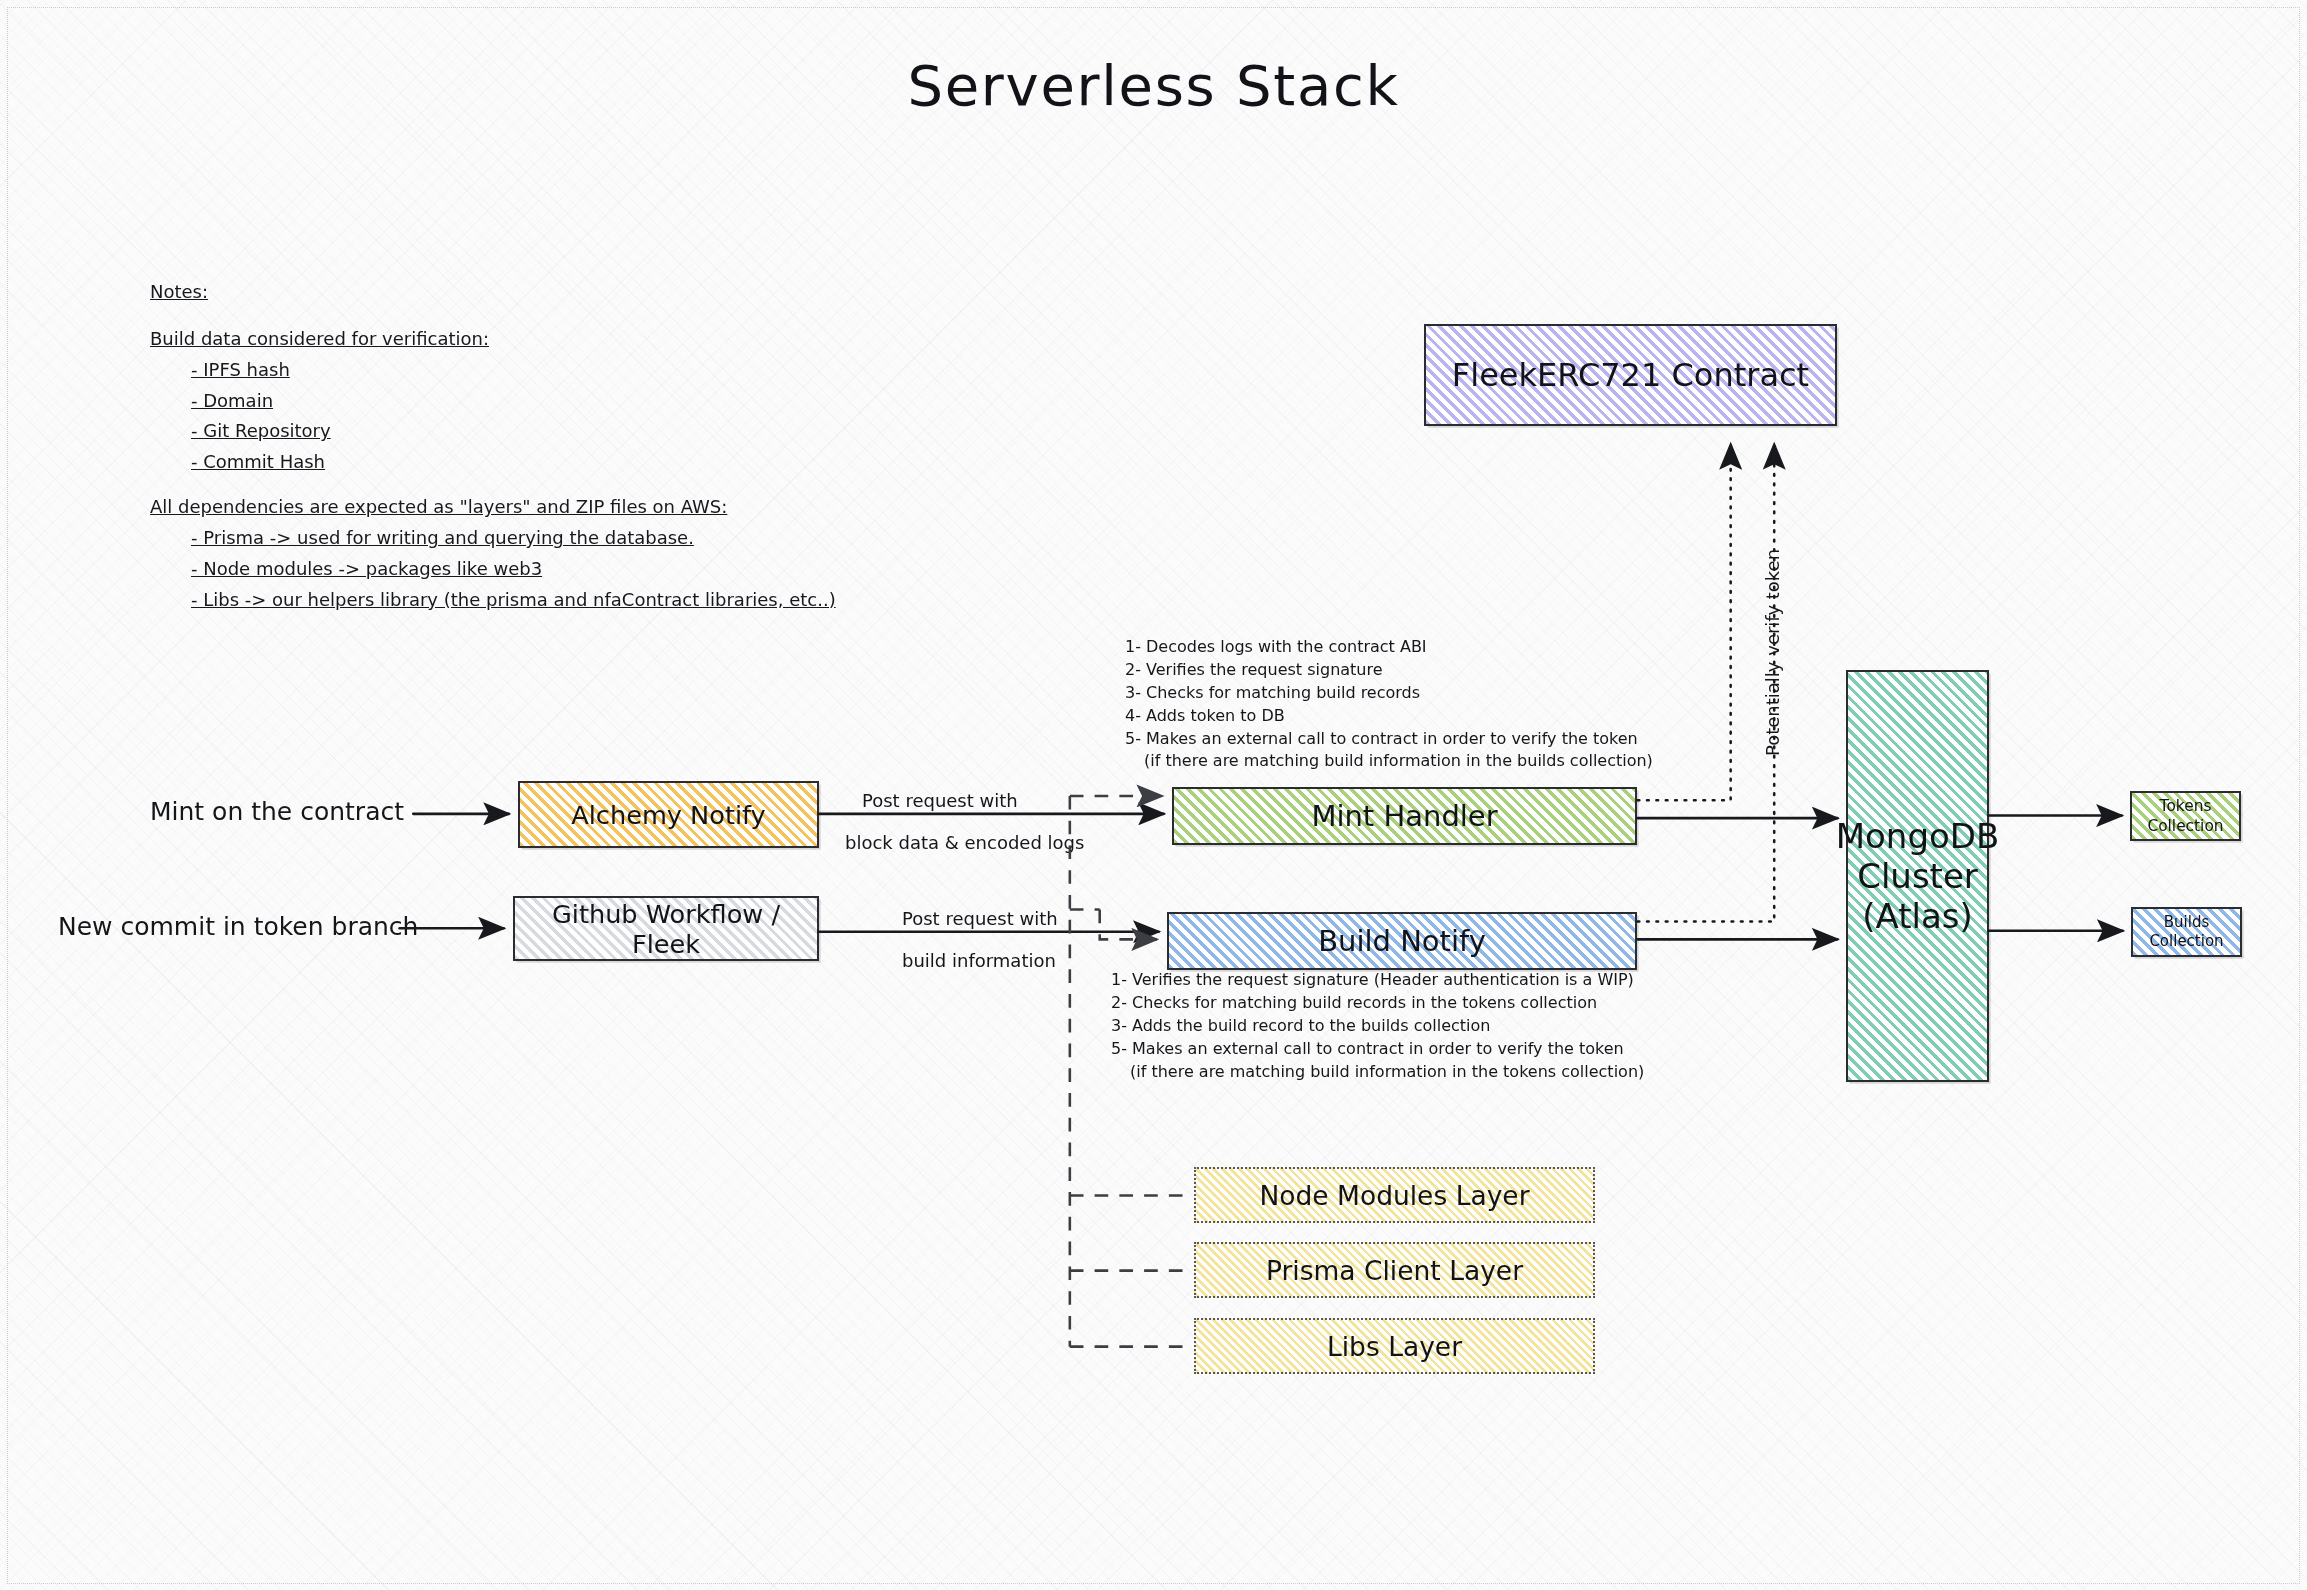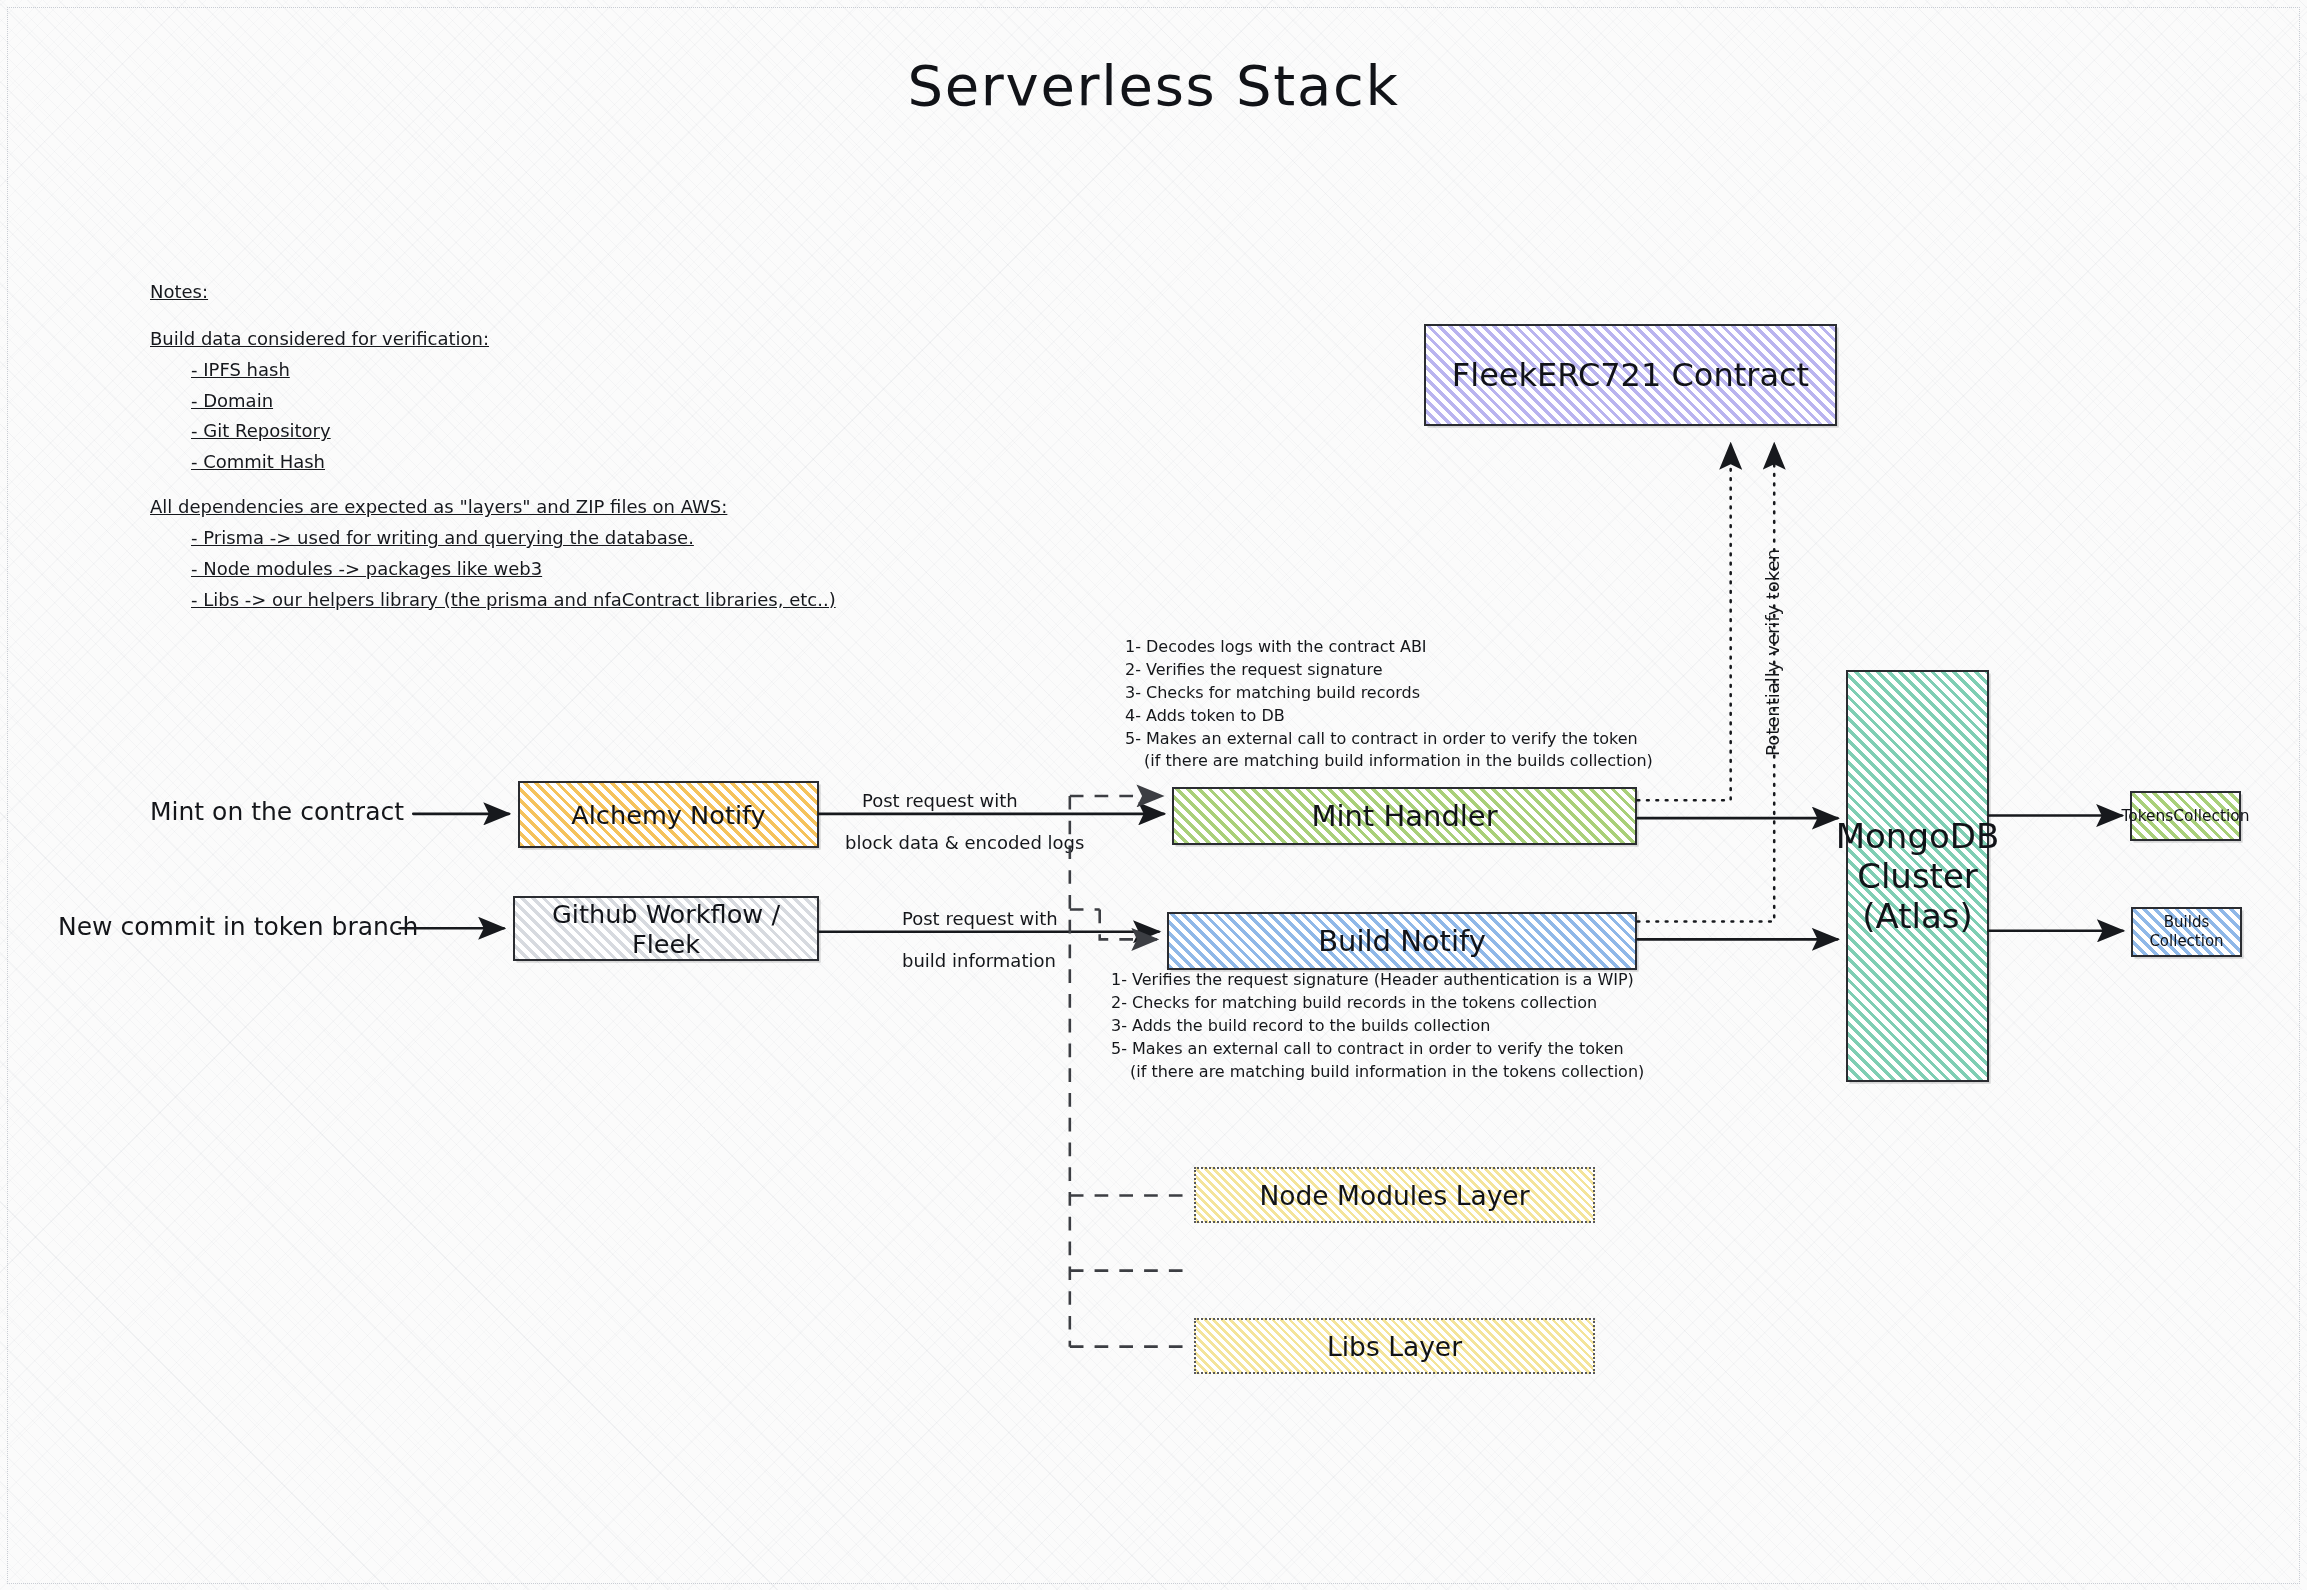--- a/index.html
+++ b/index.html
@@ -125,32 +125,33 @@
   <div class="box hand fill-green" style="left:1172px;top:787px;width:465px;height:58px;font-size:29px;">Mint Handler</div>
 
   <div class="box hand fill-blue" style="left:1167px;top:912px;width:470px;height:58px;font-size:29px;">Build Notify</div>
 
   <div class="box hand fill-teal" style="left:1846px;top:670px;width:143px;height:412px;font-size:34px;line-height:1.18;flex-direction:column;">
     <span>MongoDB</span>
     <span>Cluster</span>
     <span>(Atlas)</span>
   </div>
 
-  <div class="box hand fill-green" style="left:2130px;top:791px;width:111px;height:50px;font-size:15.4px;line-height:1.3;">
+  <div class="box hand fill-green" style="left:2130px;top:791px;width:111px;height:50px;font-size:15.4px;line-height:1.3;flex-direction:column;">
     <span>Tokens</span>
     <span>Collection</span>
   </div>
 
   <div class="box hand fill-blue" style="left:2131px;top:907px;width:111px;height:50px;font-size:15px;line-height:1.3;flex-direction:column;">
     <span>Builds</span>
     <span>Collection</span>
   </div>
 
   <div class="box hand dotted fill-yellow" style="left:1194px;top:1167px;width:401px;height:56px;font-size:26.5px;">Node Modules Layer</div>
 
+  <div class="box hand dotted fill-yellow" style="left:1194px;top:1242px;width:401px;height:56px;font-size:26.5px;">Prisma Client Layer</div>
 
   <div class="box hand dotted fill-yellow" style="left:1194px;top:1318px;width:401px;height:56px;font-size:26.5px;">Libs Layer</div>
 
   <div class="lbl hand" style="left:150px;top:797px;font-size:25px;">Mint on the contract</div>
 
   <div class="lbl hand" style="left:58px;top:912px;font-size:25px;">New commit in token branch</div>
 
   <div class="lbl hand" style="left:862px;top:790px;font-size:18px;">Post request with</div>
   <div class="lbl hand" style="left:845px;top:832px;font-size:18px;">block data &amp; encoded logs</div>
 

